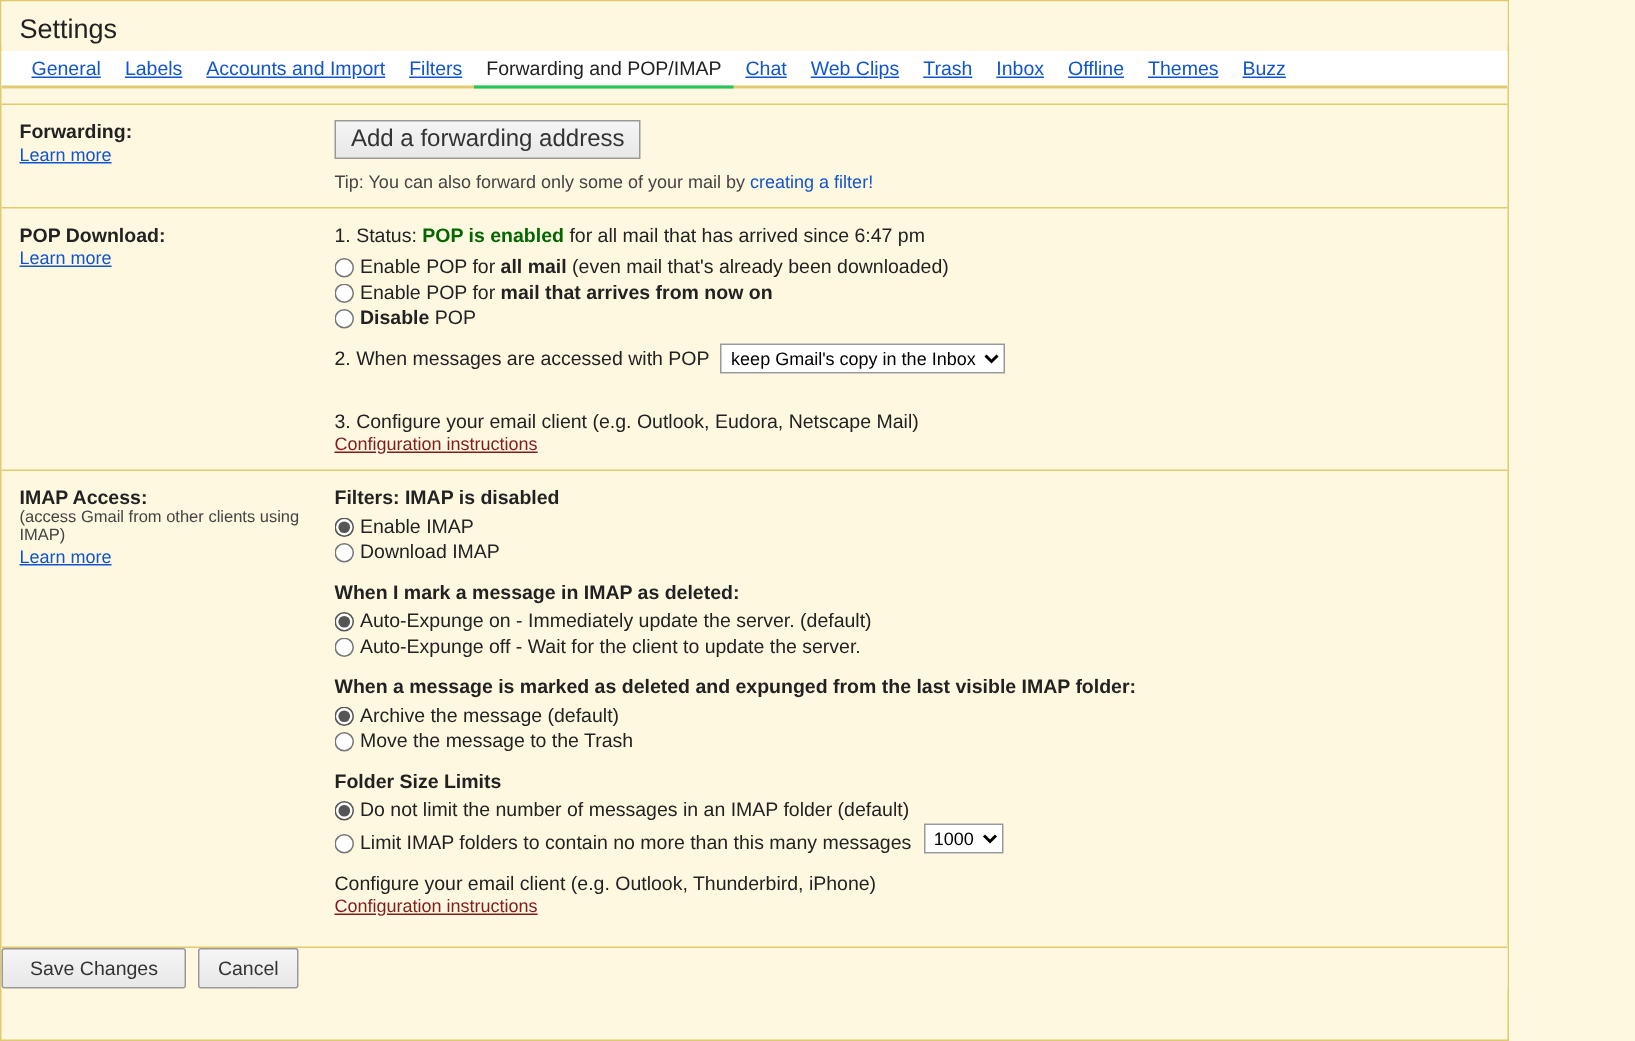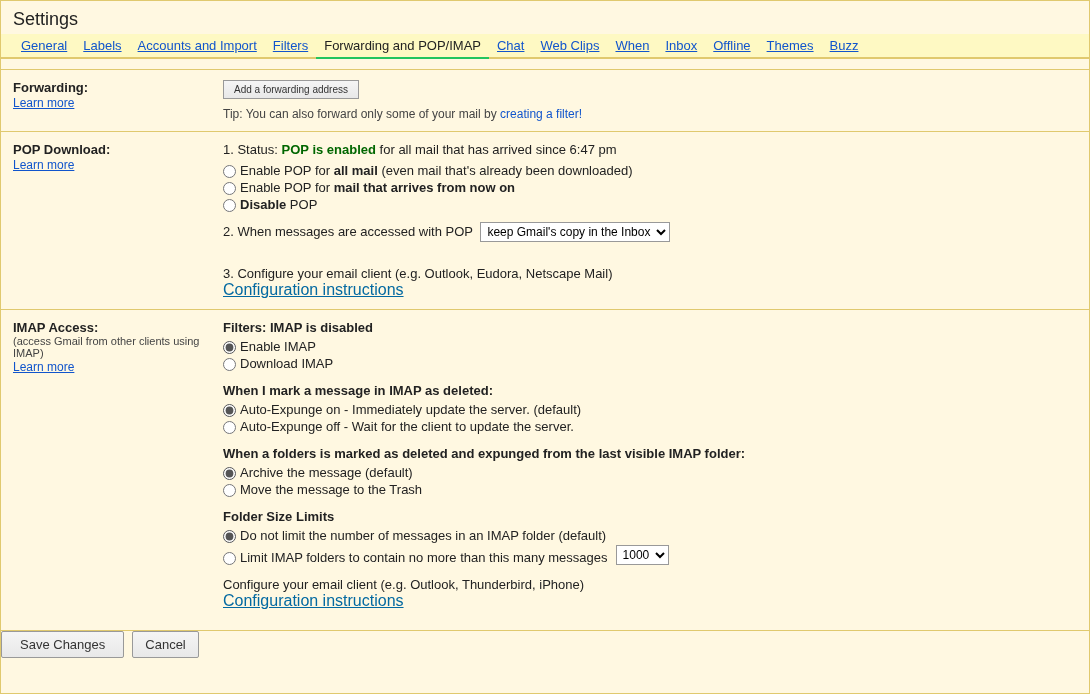--- a/index.html
+++ b/index.html
@@ -3,21 +3,21 @@
   <meta charset="utf-8">
   <style>
     * { margin: 0; padding: 0; box-sizing: border-box; }
     body {
       font-family: Arial, sans-serif;
       font-size: 13px;
       background: #fff8e1;
       color: #222;
     }
     #app {
-      width: 1090px;
+      width: 1006px;
       min-height: 694px;
       background: #fff8e1;
       border: 1px solid #e0c96e;
     }
     
     .header {
       padding: 8px 12px 0 12px;
       background: #fff8e1;
     }
     .page-title {
@@ -25,21 +25,21 @@
       font-weight: normal;
       color: #222;
       margin-bottom: 4px;
     }
     
     .nav-tabs {
       display: flex;
       flex-wrap: wrap;
       gap: 0;
       border-bottom: 2px solid #e0c96e;
-      background: #fef9c3;
+      background: #ffffff;
       padding: 0 12px;
     }
     .nav-tab {
       padding: 4px 8px;
       font-size: 13px;
       color: #1155cc;
       text-decoration: underline;
       cursor: pointer;
       border: none;
       background: none;
@@ -84,21 +84,21 @@
     }
     .section-content {
       flex: 1;
       font-size: 13px;
     }
     
     .fwd-button {
       border: 1px solid #999;
       background: linear-gradient(#f5f5f5, #e8e8e8);
       padding: 3px 10px;
-      font-size: 10px;
+      font-size: 16px;
       cursor: pointer;
       color: #333;
       border-radius: 0;
     }
     .fwd-tip {
       margin-top: 8px;
       font-size: 12px;
       color: #444;
     }
     .fwd-tip a {
@@ -126,24 +126,24 @@
     }
     .pop-section2 {
       margin-top: 10px;
       margin-bottom: 24px;
       font-size: 13px;
     }
     .pop-section3 {
       font-size: 13px;
     }
     .config-link {
-      color: #0369a1;
+      color: #7f1d1d;
       text-decoration: underline;
       cursor: pointer;
-      font-size: 16px;
+      font-size: 12px;
     }
     .inline-select {
       font-size: 12px;
       padding: 1px 2px;
       border: 1px solid #999;
       background: #fff;
       margin-left: 4px;
     }
     
     .imap-status-title {
@@ -195,21 +195,21 @@
     <div class="page-title">Settings</div>
   </div>
   <nav class="nav-tabs">
     <button class="nav-tab">General</button>
     <button class="nav-tab">Labels</button>
     <button class="nav-tab">Accounts and Import</button>
     <button class="nav-tab">Filters</button>
     <button class="nav-tab active">Forwarding and POP/IMAP</button>
     <button class="nav-tab">Chat</button>
     <button class="nav-tab">Web Clips</button>
-    <button class="nav-tab">When</button>
+    <button class="nav-tab">Trash</button>
     <button class="nav-tab">Inbox</button>
     <button class="nav-tab">Offline</button>
     <button class="nav-tab">Themes</button>
     <button class="nav-tab">Buzz</button>
   </nav>
 
   <div class="content">
 
     <div class="section-row">
       <div class="section-label">
@@ -289,21 +289,21 @@
           <label>
             <input type="radio" name="imap_expunge" checked="" style="">
             <span>Auto-Expunge on - Immediately update the server. (default)</span>
           </label>
           <label>
             <input type="radio" name="imap_expunge" style="">
             <span>Auto-Expunge off - Wait for the client to update the server.</span>
           </label>
         </div>
 
-        <div class="section-title-bold">When a folders is marked as deleted and expunged from the last visible IMAP folder:</div>
+        <div class="section-title-bold">When a message is marked as deleted and expunged from the last visible IMAP folder:</div>
         <div class="radio-group">
           <label>
             <input type="radio" name="imap_expunged" checked="" style="">
             <span>Archive the message (default)</span>
           </label>
           <label>
             <input type="radio" name="imap_expunged" style="">
             <span>Move the message to the Trash</span>
           </label>
         </div>

